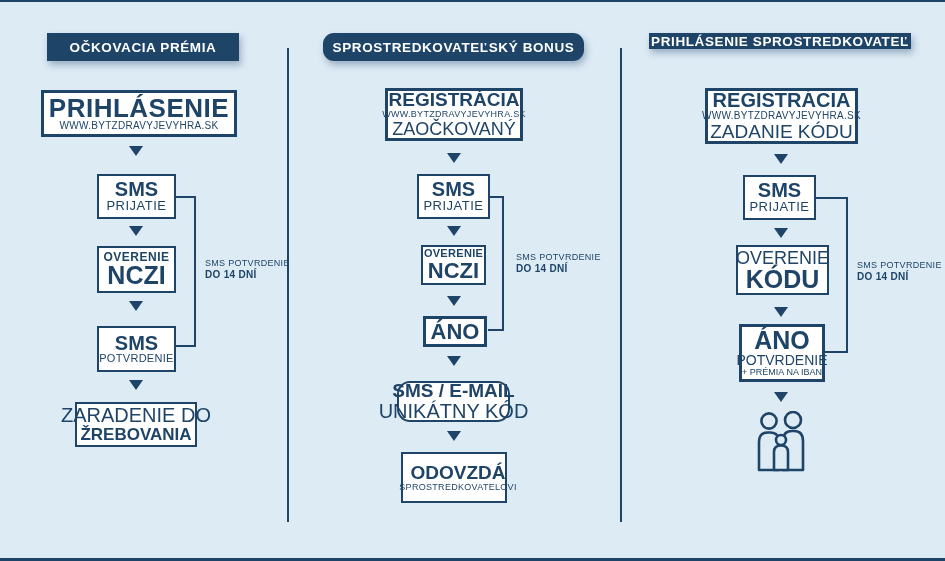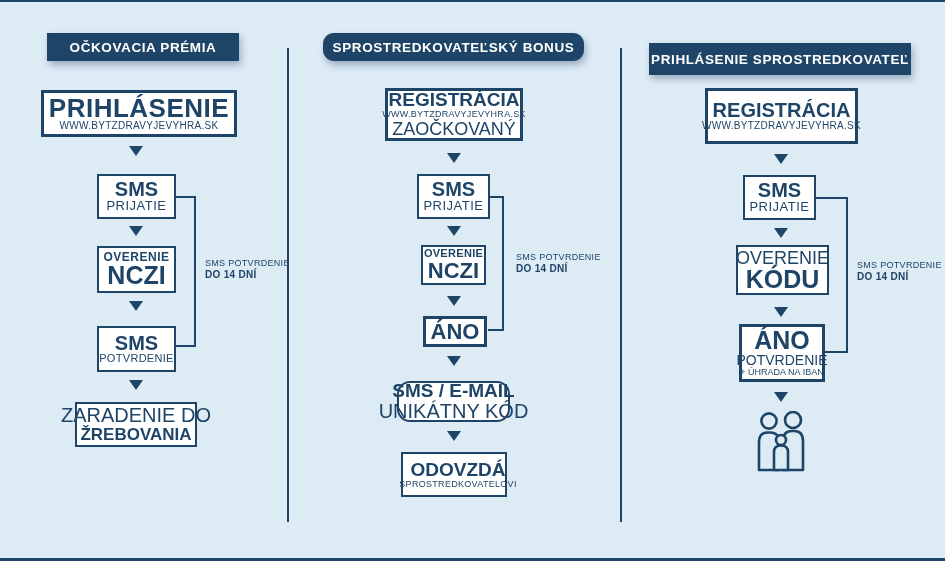--- a/index.html
+++ b/index.html
@@ -158,38 +158,39 @@
 
   <div class="arrow" style="left:447px;top:356px;"></div>
 
   <div class="box" style="left:397px;top:381px;width:113px;height:41px;border-radius:13px;">
     <span class="bl b s19">SMS / E-MAIL</span>
     <span class="bl s15">UNIKÁTNY KÓD</span>
   </div>
 
   <div class="arrow" style="left:447px;top:431px;"></div>
 
-  <div class="box" style="left:401px;top:452px;width:106px;height:45px;padding-left:8px;">
+  <div class="box" style="left:401px;top:452px;width:106px;height:51px;padding-left:8px;">
     <span class="bl b s19">ODOVZDÁ</span>
     <span class="bl s9 ls03">SPROSTREDKOVATELOVI</span>
   </div>
 
   <div class="bracket closed" style="left:488px;top:196px;width:16px;height:135px;"></div>
   <div class="note" style="left:516px;top:252px;">
     <div class="l1">SMS POTVRDENIE</div>
     <div class="l2">DO 14 DNÍ</div>
   </div>
 
-  <div class="col-header" style="left:649px;top:43px;width:262px;height:32px;">
+  <div class="col-header" style="left:649px;top:33px;width:262px;height:16px;">
     <span>PRIHLÁSENIE SPROSTREDKOVATEĽ</span>
   </div>
 
   <div class="box thick" style="left:705px;top:88px;width:153px;height:56px;">
     <span class="bl b s20">REGISTRÁCIA</span>
     <span class="bl s10 ls03">WWW.BYTZDRAVYJEVYHRA.SK</span>
+    <span class="bl s19">ZADANIE KÓDU</span>
   </div>
 
   <div class="arrow" style="left:774px;top:154px;"></div>
 
   <div class="box" style="left:743px;top:175px;width:73px;height:45px;">
     <span class="bl b s24">SMS</span>
     <span class="bl s13 ls05">PRIJATIE</span>
   </div>
 
   <div class="arrow" style="left:774px;top:228px;"></div>
@@ -197,21 +198,21 @@
   <div class="box" style="left:736px;top:245px;width:93px;height:50px;">
     <span class="bl s18">OVERENIE</span>
     <span class="bl b s25">KÓDU</span>
   </div>
 
   <div class="arrow" style="left:774px;top:307px;"></div>
 
   <div class="box thick" style="left:739px;top:324px;width:86px;height:58px;">
     <span class="bl b s25">ÁNO</span>
     <span class="bl s14">POTVRDENIE</span>
-    <span class="bl s9">+ ÚHRADA NA IBAN</span>
+    <span class="bl s9">+ PRÉMIA NA IBAN</span>
   </div>
 
   <div class="arrow" style="left:774px;top:392px;"></div>
 
   <svg class="family" style="left:756px;top:411px;" width="50" height="62" viewBox="0 0 50 62">
     <g fill="none" stroke="#1e4468" stroke-width="2.6" stroke-linejoin="round" stroke-linecap="round">
       <circle cx="13" cy="10" r="7.6"></circle>
       <circle cx="37" cy="9" r="8"></circle>
       <path d="M3 59 V31 Q3 21.5 12 21.5 H14 Q23 21.5 23 31 V59 Z"></path>
       <path d="M27 59 V30 Q27 20 36 20 H38 Q47 20 47 30 V59 Z"></path>

